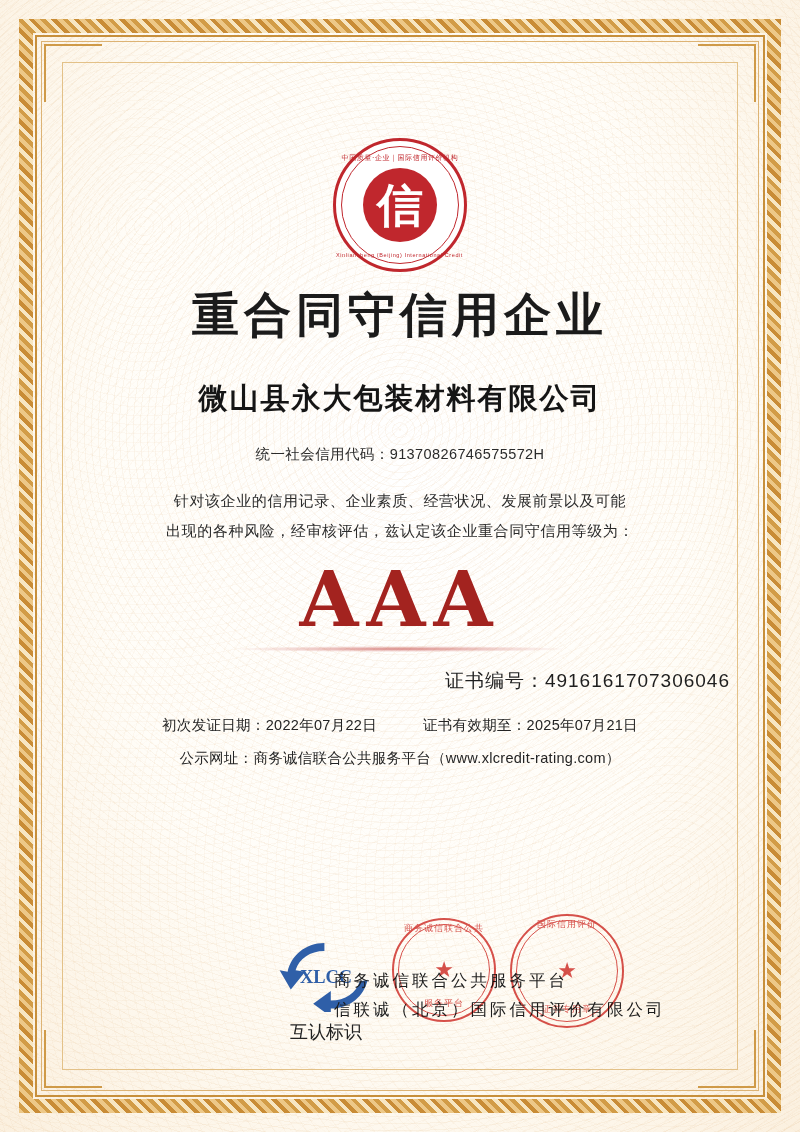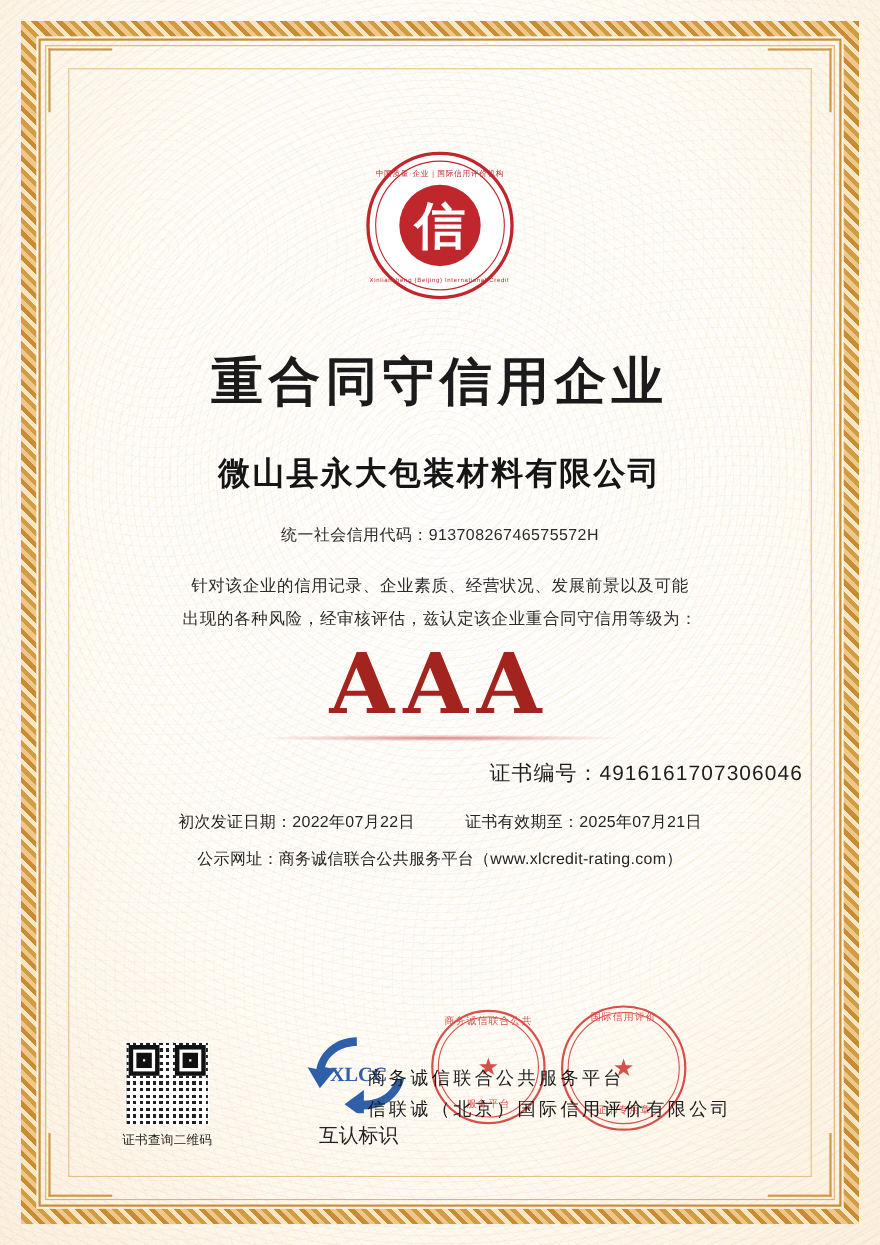--- a/index.html
+++ b/index.html
@@ -140,21 +140,21 @@
     letter-spacing: .6px;
     white-space: nowrap;
     overflow: hidden;
     text-overflow: clip;
   }
   .emblem-text-top { top: 12px; }
   .emblem-text-bottom { bottom: 11px; font-size: 5.5px; }
 
   
   .cert-title {
-    margin-top: 44px;
+    margin-top: 12px;
     font-family: "DejaVu Sans", sans-serif;
     font-size: 47px;
     font-weight: 700;
     letter-spacing: 5px;
     color: #1b1b1b;
   }
   .company-name {
     margin-top: 32px;
     font-family: "DejaVu Sans", sans-serif;
     font-size: 29px;
@@ -172,21 +172,21 @@
   .statement {
     margin: 22px auto 2px;
     width: 520px;
     font-size: 15px;
     line-height: 2.0;
     color: #2b2b2b;
     letter-spacing: .6px;
   }
 
   .grade {
-    margin-top: 4px;
+    margin-top: 14px;
     font-family: "DejaVu Serif", serif;
     font-size: 76px;
     font-weight: 700;
     letter-spacing: 8px;
     color: #a3231f;
     line-height: 1.05;
   }
   .grade-rule {
     width: 330px;
     height: 6px;
@@ -384,24 +384,20 @@
       </div>
       <div>
         <span>证书有效期至：</span><span>2025年07月21日</span>
       </div>
     </div>
 
     <div class="pub-url">公示网址：商务诚信联合公共服务平台（www.xlcredit-rating.com）</div>
 
     <div class="footer">
 
-      <div class="qr-block">
-        <div class="qr"></div>
-        <div class="qr-label">证书查询二维码</div>
-      </div>
 
       <div class="xlcc-block">
         <svg class="xlcc-logo" viewBox="0 0 120 92">
           <g fill="#2f5fa8">
             <path d="M58 6 C34 6 16 22 12 42 L2 40 L16 64 L34 42 L22 40 C26 26 40 16 58 16 Z"></path>
             <path d="M112 52 C108 72 90 88 66 88 L66 98 L44 82 L66 66 L66 78 C84 78 98 68 102 54 Z"></path>
           </g>
           <text x="60" y="56" text-anchor="middle" font-family="Liberation Serif, serif" font-size="23" font-weight="bold" fill="#2f5fa8">XLCC</text>
         </svg>
         <div class="xlcc-label">互认标识</div>

